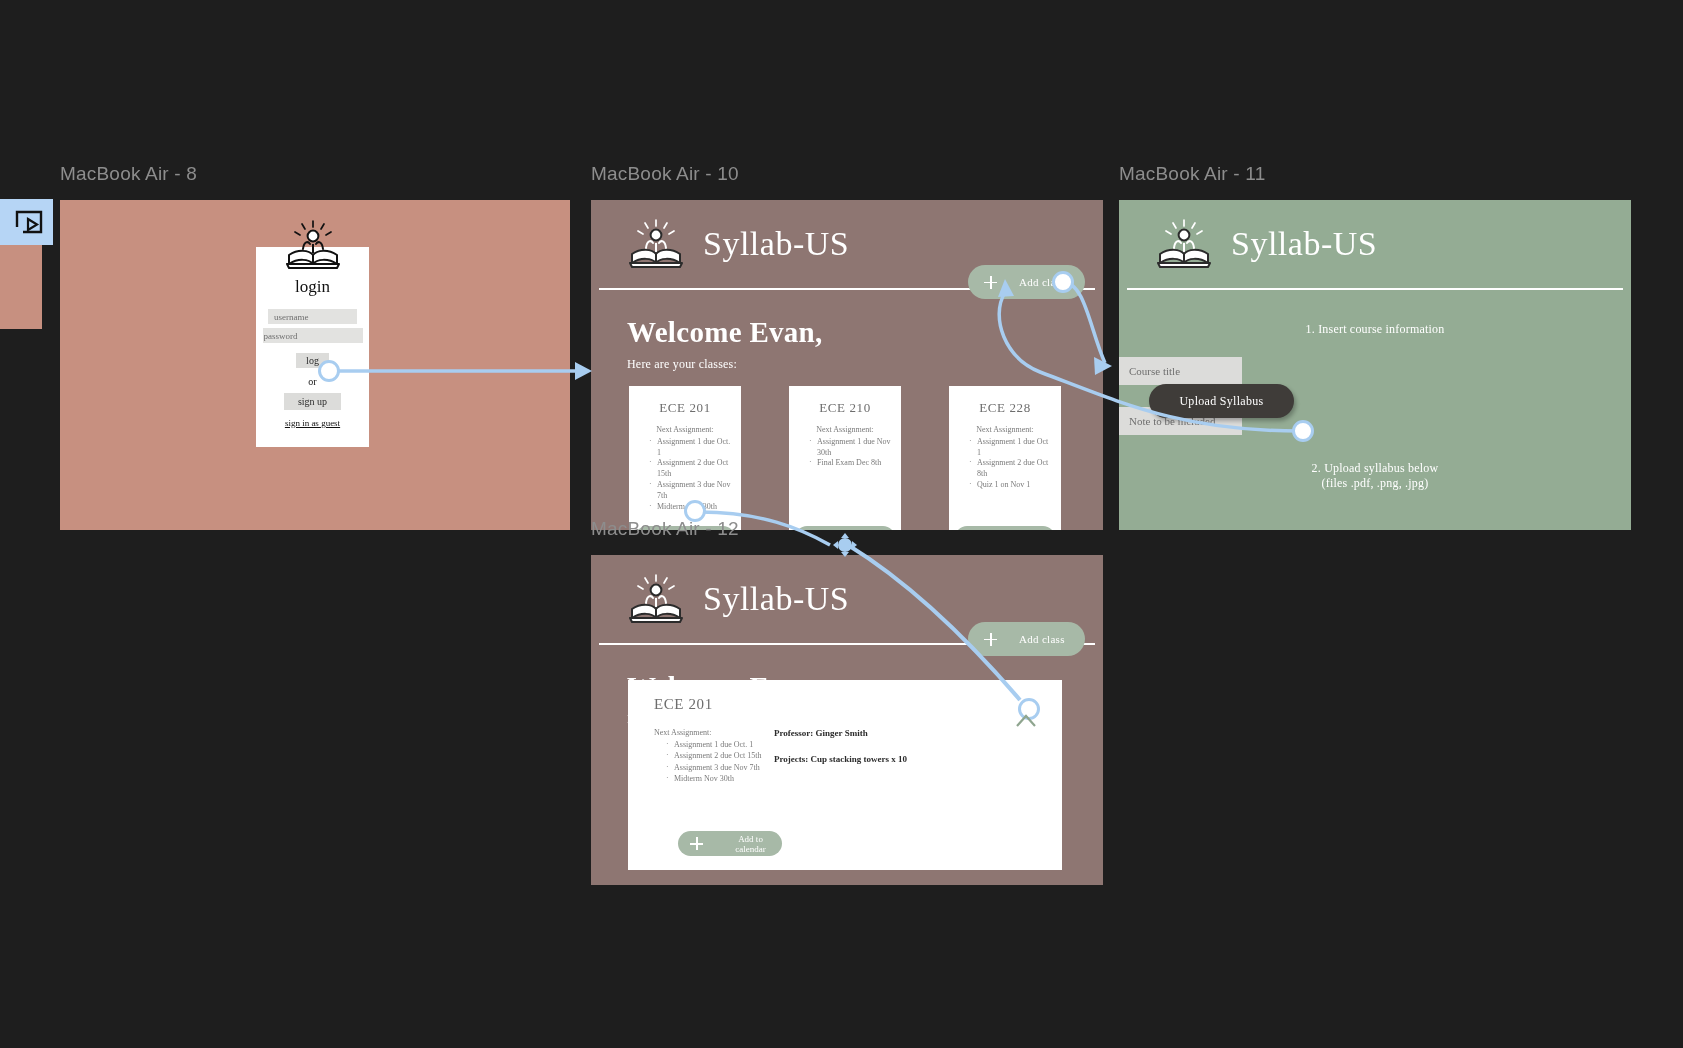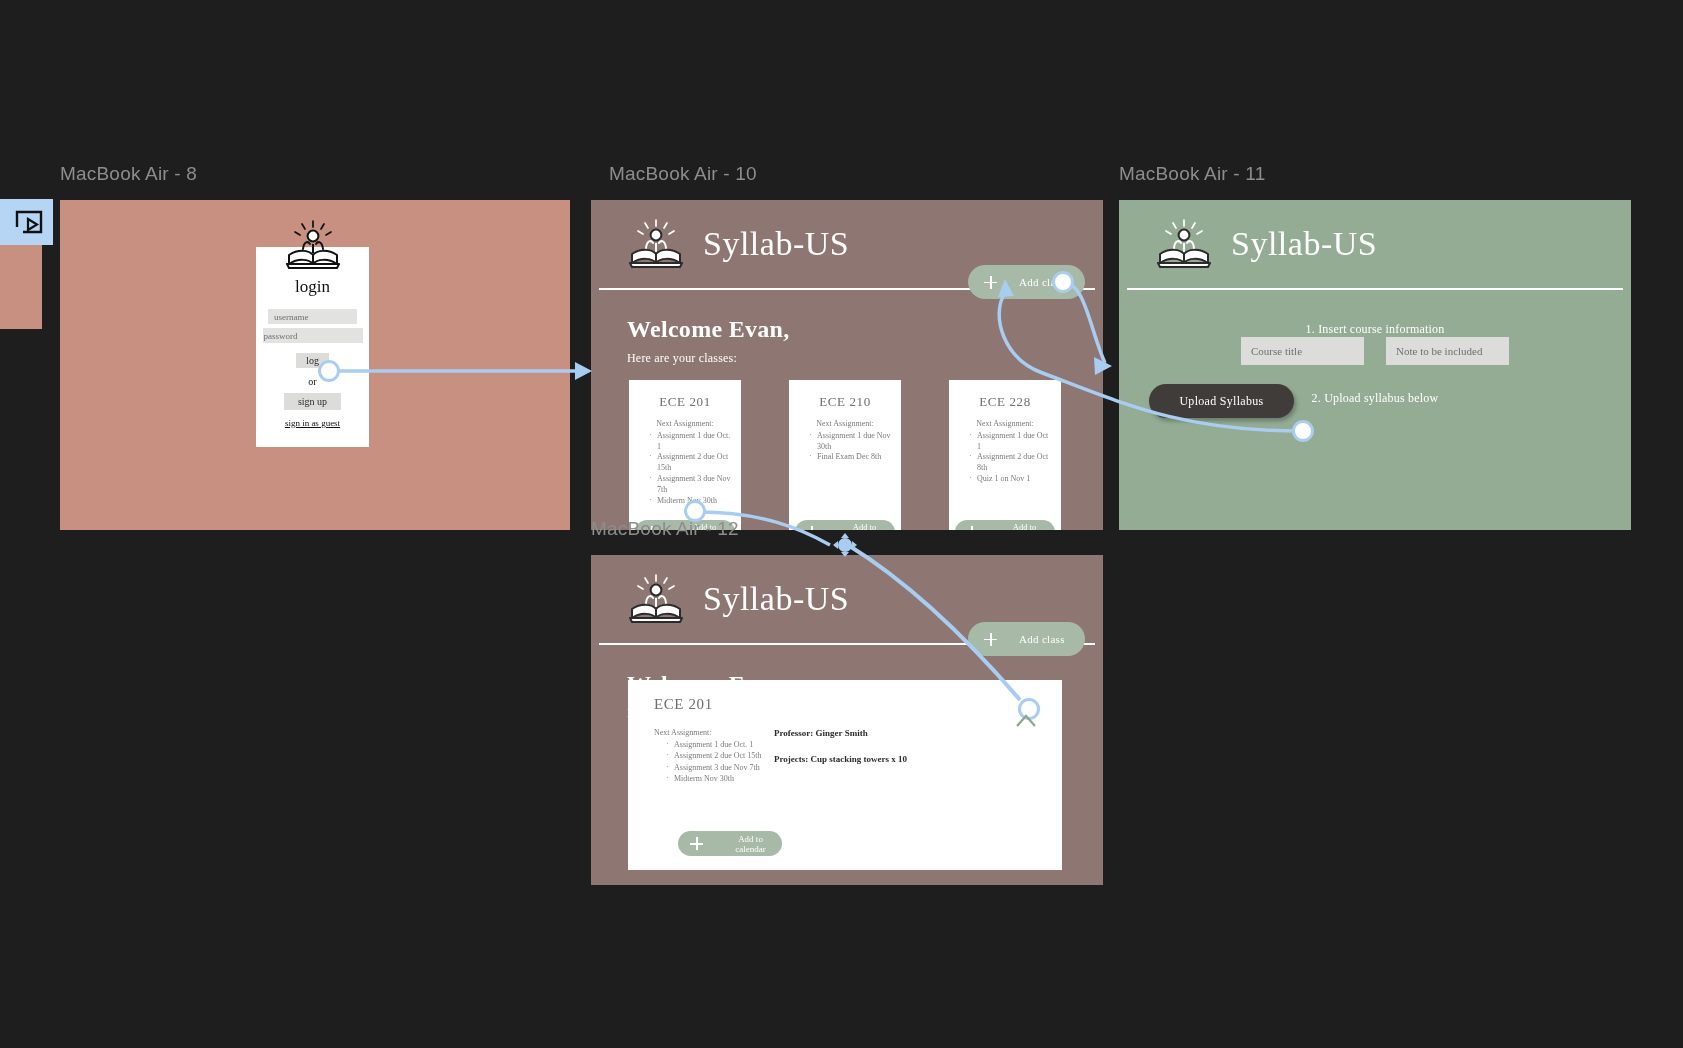--- a/index.html
+++ b/index.html
@@ -37,21 +37,21 @@
   .app-header{display:flex;align-items:center;padding:18px 0 0 36px;}
   .logo{width:58px;height:52px;flex:none;}
   .brand{
     color:#ffffff;font-family:"Liberation Serif", serif;font-size:34px;
     margin-left:18px;letter-spacing:.5px;line-height:1;
   }
   .rule{height:2px;background:#ffffff;margin:18px 8px 0 8px;}
 
   .welcome{
     color:#ffffff;font-family:"Liberation Serif", serif;font-weight:700;
-    font-size:24px;margin:26px 0 0 36px;letter-spacing:.3px;
+    font-size:29px;margin:26px 0 0 36px;letter-spacing:.3px;
   }
   .subtitle{
     color:#ffffff;font-family:"Liberation Serif", serif;font-size:12px;
     margin:8px 0 0 36px;letter-spacing:.2px;
   }
 
   
   .cards{display:flex;gap:48px;margin:14px 0 0 38px;}
   .card{
     width:112px;background:#ffffff;position:relative;
@@ -87,21 +87,21 @@
   .add-class{
     position:absolute;height:34px;padding:0 20px 0 16px;font-size:11px;
     letter-spacing:.3px;
   }
 
   
   .step{
     color:#ffffff;font-family:"Liberation Serif", serif;font-size:12px;
     text-align:center;letter-spacing:.2px;
   }
-  .fields{display:flex;justify-content:center;gap:22px;margin-top:0;}
+  .fields{display:flex;justify-content:center;gap:22px;margin-top:20px;flex-direction:column;}
   .field{
     width:123px;height:28px;background:#dcdcda;border:none;outline:none;
     font-family:"Liberation Serif", serif;font-size:11px;color:#6f6f6f;
     padding:0 10px;box-sizing:border-box;
   }
   .field::placeholder{color:#6f6f6f;}
   .upload-btn{
     position:absolute;left:1149px;top:384px;width:145px;height:34px;
     background:#3f3c39;border-radius:18px;color:#ffffff;border:none;cursor:pointer;
     font-family:"Liberation Serif", serif;font-size:12px;letter-spacing:.3px;
@@ -182,21 +182,21 @@
         </div>
         <div style="text-align:center;font-family:'Liberation Serif',serif;font-size:10px;color:#111;margin-top:8px;">or</div>
         <div style="display:flex;justify-content:center;margin-top:6px;">
           <button style="background:#dcdcda;border:none;cursor:pointer;font-family:'Liberation Serif',serif;font-size:10px;color:#2b2b2b;padding:3px 14px;">sign up</button>
         </div>
         <div style="text-align:center;font-family:'Liberation Serif',serif;font-size:9px;color:#111;margin-top:8px;text-decoration:underline;cursor:pointer;">sign in as guest</div>
       </div>
     </div>
   </div>
 
-  <div class="frame-title" style="left:609px;top:163px;">MacBook Air - 10</div>
+  <div class="frame-title" style="left:591px;top:163px;">MacBook Air - 10</div>
   <div class="frame" style="left:591px;top:200px;width:512px;height:330px;">
     <div class="app app-mauve">
       <div class="app-header">
         <svg class="logo" viewBox="0 0 58 52">
           <g stroke="#fff" stroke-width="1.7" fill="none" stroke-linecap="round">
             <line x1="29" y1="2" x2="29" y2="8"></line>
               <line x1="18" y1="5" x2="21" y2="10"></line>
             <line x1="40" y1="5" x2="37" y2="10"></line>
               <line x1="11" y1="13" x2="16" y2="16"></line>
             <line x1="47" y1="13" x2="42" y2="16"></line>
@@ -289,20 +289,21 @@
         <div class="brand">Syllab-US</div>
       </div>
       <div class="rule"></div>
 
       <div class="step" style="margin-top:32px;">1. Insert course information</div>
       <div class="fields">
         <input class="field" placeholder="Course title" style="">
         <input class="field" placeholder="Note to be included" style="">
       </div>
       <div class="step" style="margin-top:26px;">2. Upload syllabus below</div>
+      <div class="step">(files .pdf, .png, .jpg)</div>
     </div>
   </div>
   <button class="upload-btn">Upload Syllabus</button>
 
   <div class="frame-title" style="left:591px;top:518px;">MacBook Air - 12</div>
   <div class="frame" style="left:591px;top:555px;width:512px;height:330px;">
     <div class="app app-mauve">
       <div class="app-header">
         <svg class="logo" viewBox="0 0 58 52">
           <g stroke="#fff" stroke-width="1.7" fill="none" stroke-linecap="round">

